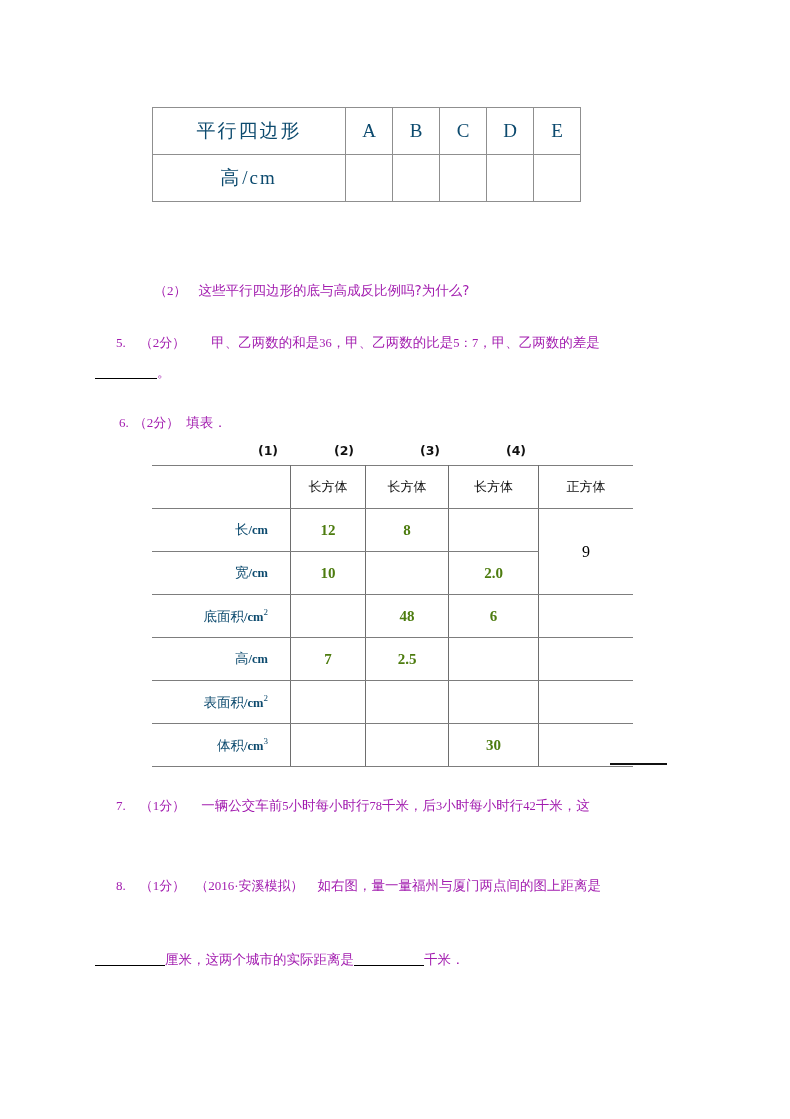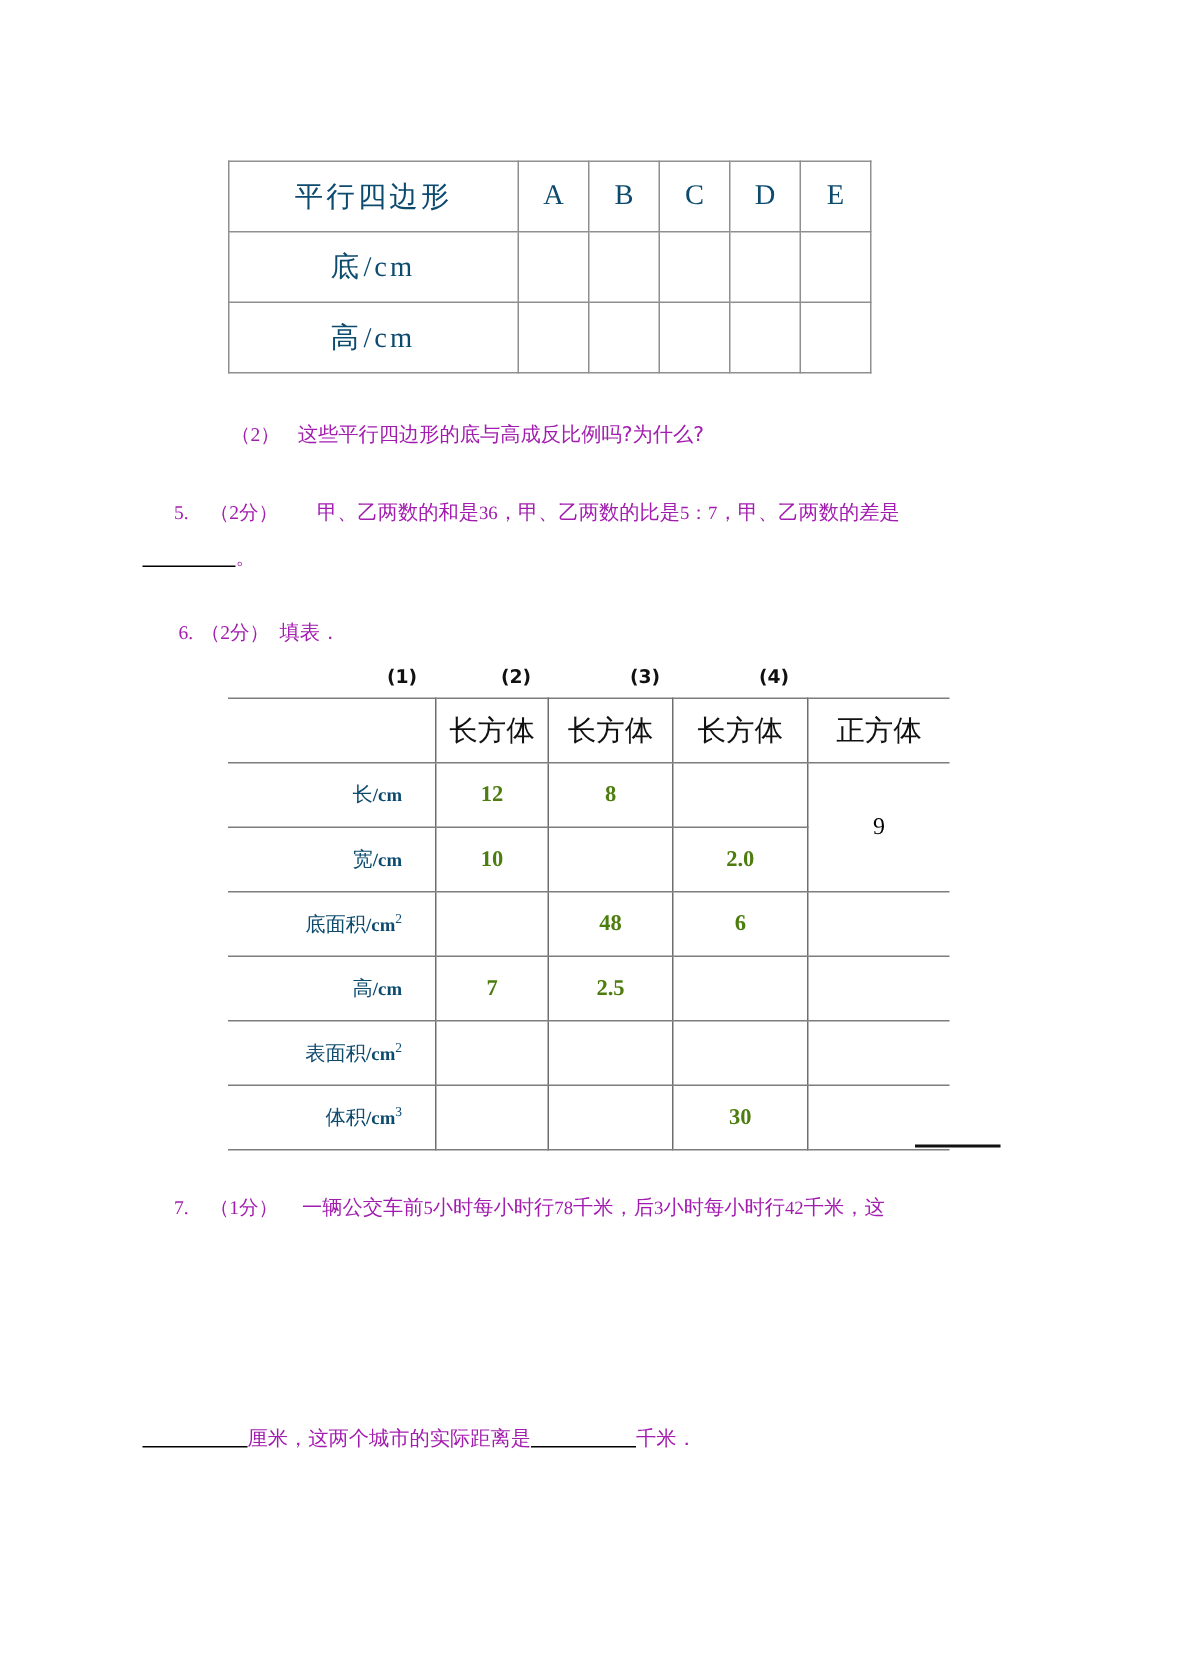--- a/index.html
+++ b/index.html
@@ -134,21 +134,21 @@
     white-space: nowrap;
   }
   table.tbl2 td.c1 { width: 74px; }
   table.tbl2 td.c2 { width: 82px; }
   table.tbl2 td.c3 { width: 89px; }
   table.tbl2 td.c4 { width: 94px; border-right: none; }
   table.tbl2 tr.hdr td { height: 42px; }
   table.tbl2 tr.body td { height: 42px; }
   table.tbl2 td.kind {
     font-family: "DejaVu Sans", "Liberation Sans", sans-serif;
-    font-size: 19px;
+    font-size: 13px;
     color: #111;
   }
   table.tbl2 td.val {
     font-family: "Liberation Serif", "DejaVu Serif", serif;
     font-size: 15px;
     font-weight: bold;
     color: #4d7c0f;
   }
   table.tbl2 td.merged {
     font-family: "Liberation Serif", "DejaVu Serif", serif;
@@ -185,28 +185,20 @@
       <tbody>
           <tr>
         <td class="lbl">平行四边形</td>
         <td class="col">A</td>
         <td class="col">B</td>
         <td class="col">C</td>
         <td class="col">D</td>
         <td class="col">E</td>
       </tr>
       <tr>
-        <td class="lbl"><span>底</span><span class="unit-sep">/cm</span></td>
-        <td class="col"></td>
-        <td class="col"></td>
-        <td class="col"></td>
-        <td class="col"></td>
-        <td class="col"></td>
-      </tr>
-      <tr>
         <td class="lbl"><span>高</span><span class="unit-sep">/cm</span></td>
         <td class="col"></td>
         <td class="col"></td>
         <td class="col"></td>
         <td class="col"></td>
         <td class="col"></td>
       </tr>
     </tbody>
       </table>
   </div>
@@ -294,17 +286,20 @@
     </tbody>
       </table>
   </div>
 
   <div class="tail-rule"></div>
 
   <div class="qtext" style="left:116px; top:790px;">
     <span class="qnum">7.</span><span style="display:inline-block;width:14px;"></span><span class="qnum">（1分）</span><span style="display:inline-block;width:16px;"></span><span>一辆公交车前</span><span class="num">5</span><span>小时每小时行</span><span class="num">78</span><span>千米，后</span><span class="num">3</span><span>小时每小时行</span><span class="num">42</span><span>千米，这</span>
   </div>
 
+  <div class="qtext" style="left:116px; top:870px;">
+    <span class="qnum">8.</span><span style="display:inline-block;width:14px;"></span><span class="qnum">（1分）</span><span style="display:inline-block;width:10px;"></span><span class="qnum">（2016·安溪模拟）</span><span style="display:inline-block;width:14px;"></span><span>如右图，量一量福州与厦门两点间的图上距离是</span>
+  </div>
   <div class="qtext" style="left:95px; top:900px;margin-top:44px;">
     <span class="blank w70"></span><span>厘米，这两个城市的实际距离是</span><span class="blank w70"></span><span>千米．</span>
   </div>
 
 </div>
 
 </body></html>

